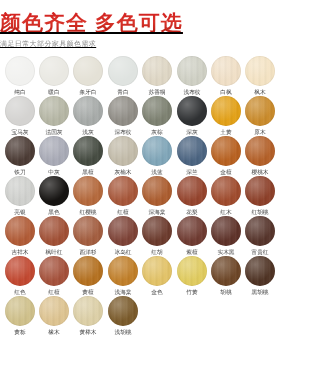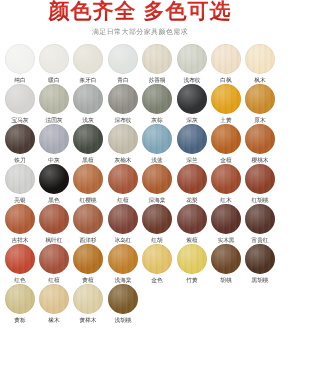--- a/index.html
+++ b/index.html
@@ -12,21 +12,22 @@
   }
   #page{
     position:relative;
     width:280px;height:380px;
     background:#ffffff;
     box-sizing:border-box;
   }
 
   
   .header{
-    text-align:center;
+    padding-top:12px;
+    text-decoration:underline;
   }
   .title{
     font-size:21px;
     font-weight:bold;
     letter-spacing:1px;
     line-height:1.05;
     white-space:nowrap;
     background-image:linear-gradient(180deg,#d21f1f 0%,#d8342a 45%,#b81a12 100%);
     -webkit-background-clip:text;
     background-clip:text;

